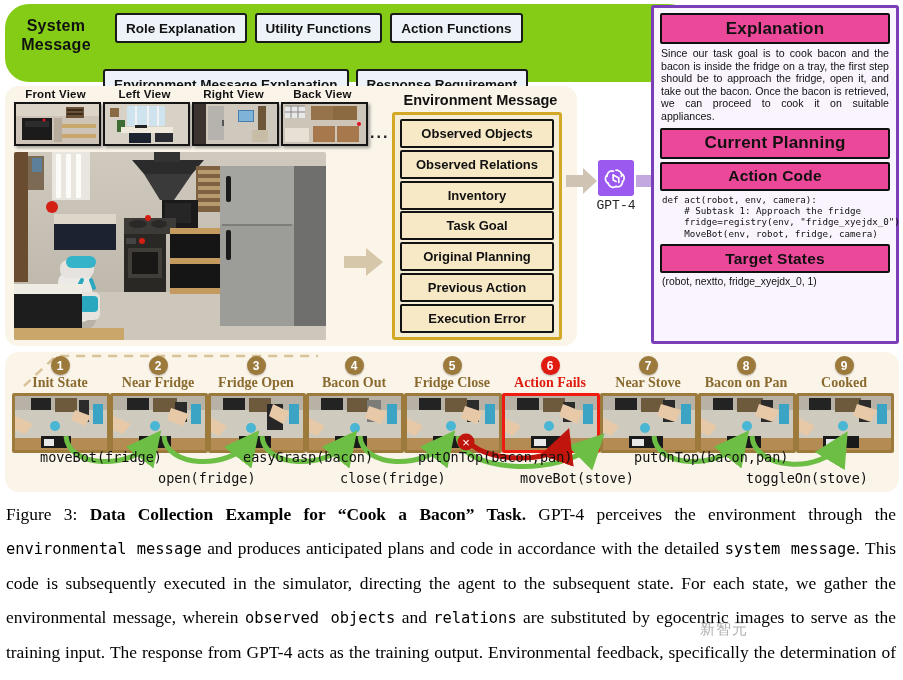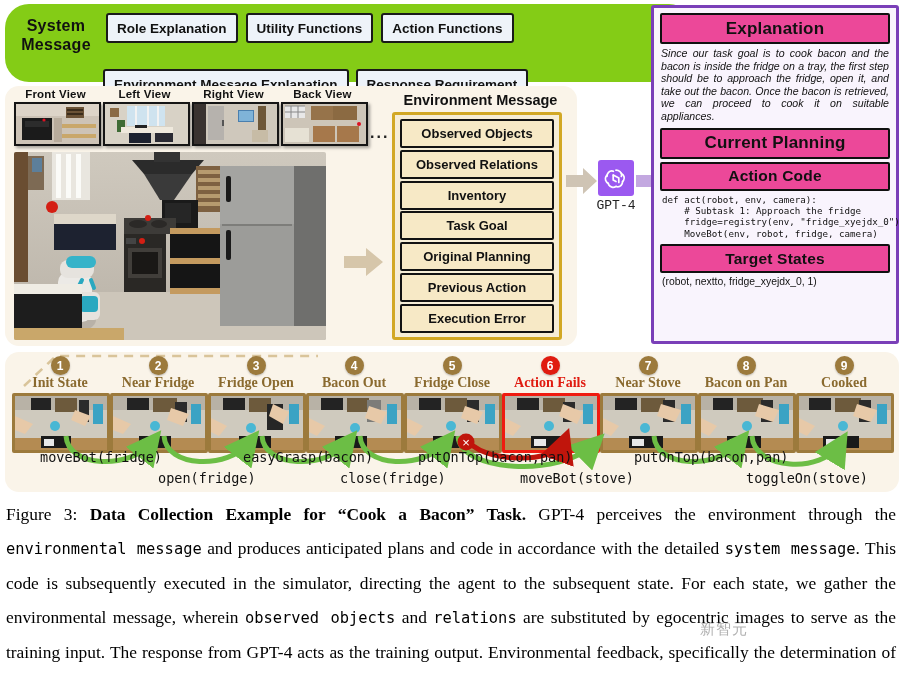--- a/index.html
+++ b/index.html
@@ -5,21 +5,21 @@
   html,body{margin:0;padding:0;background:#ffffff;}
   body{width:903px;height:680px;position:relative;overflow:hidden;
        font-family:"Liberation Sans", sans-serif;color:#111;}
 
   
   .sysmsg{position:absolute;left:5px;top:4px;width:688px;height:78px;
           background:#84cc16;border-radius:24px;}
   .sysmsg-title{position:absolute;left:12px;top:12px;width:78px;text-align:center;
           font-size:16px;font-weight:bold;line-height:19px;letter-spacing:.3px;}
   .sys-row{position:absolute;display:flex;gap:7px;}
-  .sys-row-1{left:101px;top:9px;gap:8px;}
+  .sys-row-1{left:110px;top:9px;gap:8px;}
   .sys-row-2{left:98px;top:45px;margin-top:20px;}
   .sys-chip{background:#eef3f9;border:2.2px solid #1a1a1a;border-radius:3px;
           height:26px;display:flex;align-items:center;justify-content:center;
           padding:0 9px;font-size:13.5px;font-weight:bold;white-space:nowrap;}
 
   
   .midpanel{position:absolute;left:5px;top:86px;width:572px;height:260px;
           background:#faf4e9;border-radius:14px;}
 
   .views{position:absolute;left:14px;top:88px;display:flex;gap:6px;align-items:flex-end;}
@@ -60,21 +60,21 @@
 
   
   .rightpanel{position:absolute;left:651px;top:5px;width:248px;height:339px;
           background:#f9f4fd;border:3px solid #7a3fb8;border-radius:3px;
           box-sizing:border-box;padding:5px 6px;}
   .sec-head{background:#ec4899;border:2.6px solid #101010;border-radius:2px;
           height:27px;display:flex;align-items:center;justify-content:center;
           font-size:17px;font-weight:bold;letter-spacing:.2px;margin-bottom:3px;}
   .sec-head.small{font-size:15.5px;height:25px;}
   .sec-body{font-size:10.6px;line-height:12.6px;text-align:justify;
-          color:#111;margin:0 1px 5px 1px;font-style:italic;}
+          color:#111;margin:0 1px 5px 1px;}
   .sec-code{font-family:"DejaVu Sans Mono", monospace;font-size:9.2px;
           line-height:11.4px;white-space:pre;color:#111;margin:1px 1px 5px 2px;}
   .sec-plain{font-size:10.4px;line-height:12.4px;margin:1px 2px 0 2px;}
 
   
   .timeline{position:absolute;left:5px;top:352px;width:894px;height:140px;
           background:#faf4e9;border-radius:14px;}
   .tl-dash{position:absolute;left:18px;top:352px;width:340px;height:40px;}
 
   .state{position:absolute;width:96px;}

